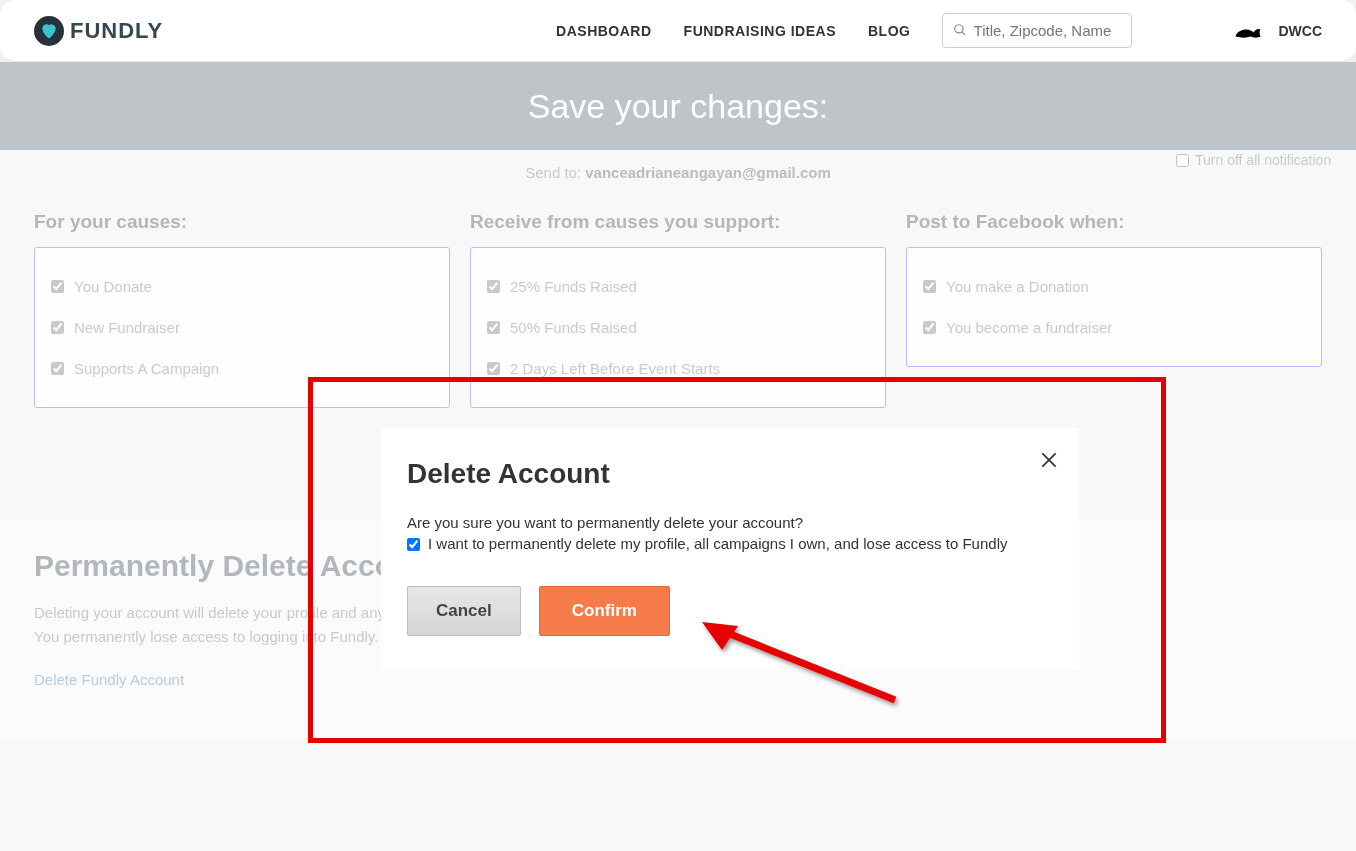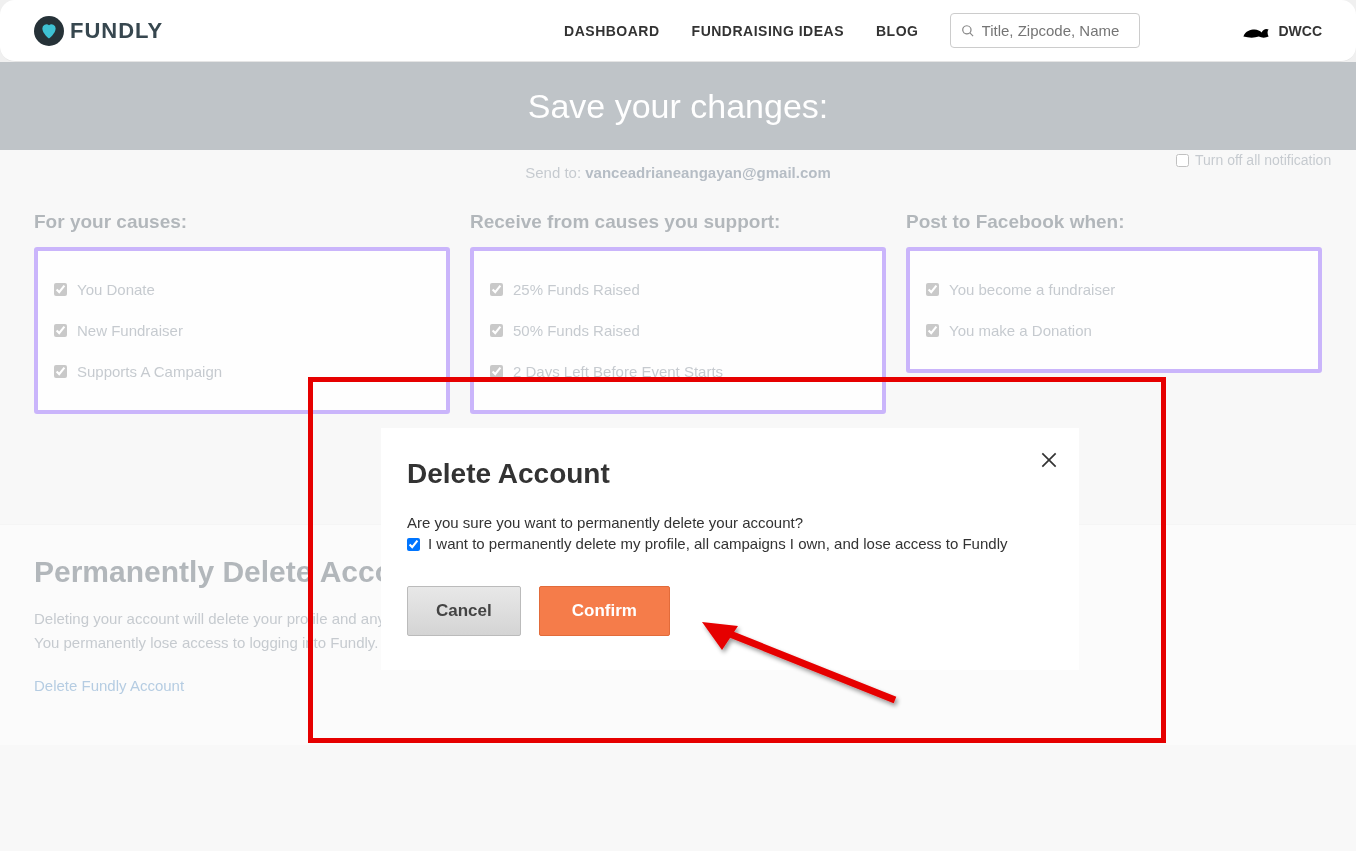--- a/index.html
+++ b/index.html
@@ -6,42 +6,42 @@
 body { font-family: Arial, Helvetica, sans-serif; background: #f0f0f0; width: 1356px; height: 851px; overflow: hidden; position: relative; }
 
 
 .header { background: #fff; height: 62px; display: flex; align-items: center; padding: 0 34px; border-bottom: 1px solid #e5e5e5; border-radius: 15px; }
 .logo { display: flex; align-items: center; gap: 6px; }
 .logo-icon { width: 30px; height: 30px; border-radius: 50%; background: #263238; display: flex; align-items: center; justify-content: center; }
 .logo-icon svg { width: 20px; height: 20px; }
 .logo-text { font-size: 22px; font-weight: 700; color: #37474f; letter-spacing: 1px; }
 .nav { margin-left: auto; display: flex; align-items: center; gap: 32px; }
 .nav-link { font-size: 14px; font-weight: 700; color: #333; cursor: pointer; letter-spacing: .5px; }
-.search-box { border: 1px solid #ccc; border-radius: 4px; padding: 8px 10px; display: flex; align-items: flex-end; width: 190px; }
+.search-box { border: 1px solid #ccc; border-radius: 4px; padding: 8px 10px; display: flex; align-items: flex-start; width: 190px; }
 .search-box svg { width: 16px; height: 16px; fill: #888; margin-right: 6px; }
 .search-box input { border: none; outline: none; font-size: 15px; width: 100%; color: #888; }
-.user-area { display: flex; align-items: center; gap: 8px; margin-left: 70px; }
+.user-area { display: flex; align-items: center; gap: 16px; margin-left: 70px; }
 .user-area svg { width: 28px; height: 18px; }
 .user-name { font-size: 14px; font-weight: 700; color: #333; }
 
 
 .save-bar { background: #727c85; height: 88px; display: flex; align-items: center; justify-content: center; gap: 30px; }
 .save-text { color: #fff; font-size: 34px; font-weight: 400; }
 .save-btn { background: #f2a68a; color: #fff; font-size: 20px; font-weight: 700; border: none; padding: 14px 46px; cursor: pointer; letter-spacing: 1px; }
 
 
 .email-notice { text-align: center; padding: 14px 0 6px; color: #808b96; font-size: 15px; }
 .email-notice b { color: #5d6d7e; font-weight: 700; }
 .turn-off { position: absolute; right: 0; top: 152px; color: #808b96; font-size: 14px; display: flex; align-items: center; gap: 6px; overflow: hidden; width: 180px; white-space: nowrap; }
 
 
 .settings { display: flex; gap: 20px; padding: 24px 34px 40px; }
 .col { flex: 1; }
 .col-title { font-size: 19px; color: #555f69; font-weight: 700; margin-bottom: 14px; }
-.col-box { border: 4px solid #8b5cf6; border-radius: 3px; background: #fcfcfc; padding: 18px 16px; }
+.col-box { border: 1px solid #8b5cf6; border-radius: 3px; background: #fcfcfc; padding: 18px 16px; }
 .check-row { display: flex; align-items: center; gap: 10px; padding: 12px 0; color: #808b96; font-size: 15px; }
 .check-row input { accent-color: #888; }
 
 
 .delete-section { background: #f5f5f5; padding: 30px 34px 50px; border-top: 1px solid #e8e8e8; margin-top: 70px; }
 .delete-title { font-size: 30px; color: #555f69; font-weight: 700; margin-bottom: 18px; }
 .delete-body { color: #808b96; font-size: 15px; line-height: 1.6; margin-bottom: 22px; }
 .delete-link { color: #5b8fbf; font-size: 15px; cursor: pointer; }
 
 
@@ -142,25 +142,25 @@
           <input type="checkbox" checked="" style="">
           <span>2 Days Left Before Event Starts</span>
         </label>
     </div>
   </div>
   <div class="col">
     <div class="col-title">Post to Facebook when:</div>
     <div class="col-box">
       <label class="check-row">
           <input type="checkbox" checked="" style="">
+          <span>You make a Donation</span>
+        </label>
+      <label class="check-row">
+          <input type="checkbox" checked="" style="">
           <span>You become a fundraiser</span>
-        </label>
-      <label class="check-row">
-          <input type="checkbox" checked="" style="">
-          <span>You make a Donation</span>
         </label>
     </div>
   </div>
 </div>
 
 <div class="delete-section">
   <div class="delete-title">Permanently Delete Account</div>
   <div class="delete-body">
     <div>Deleting your account will delete your profile and any campaign pages you have created.</div>
     <div>You permanently lose access to logging into Fundly.</div>

